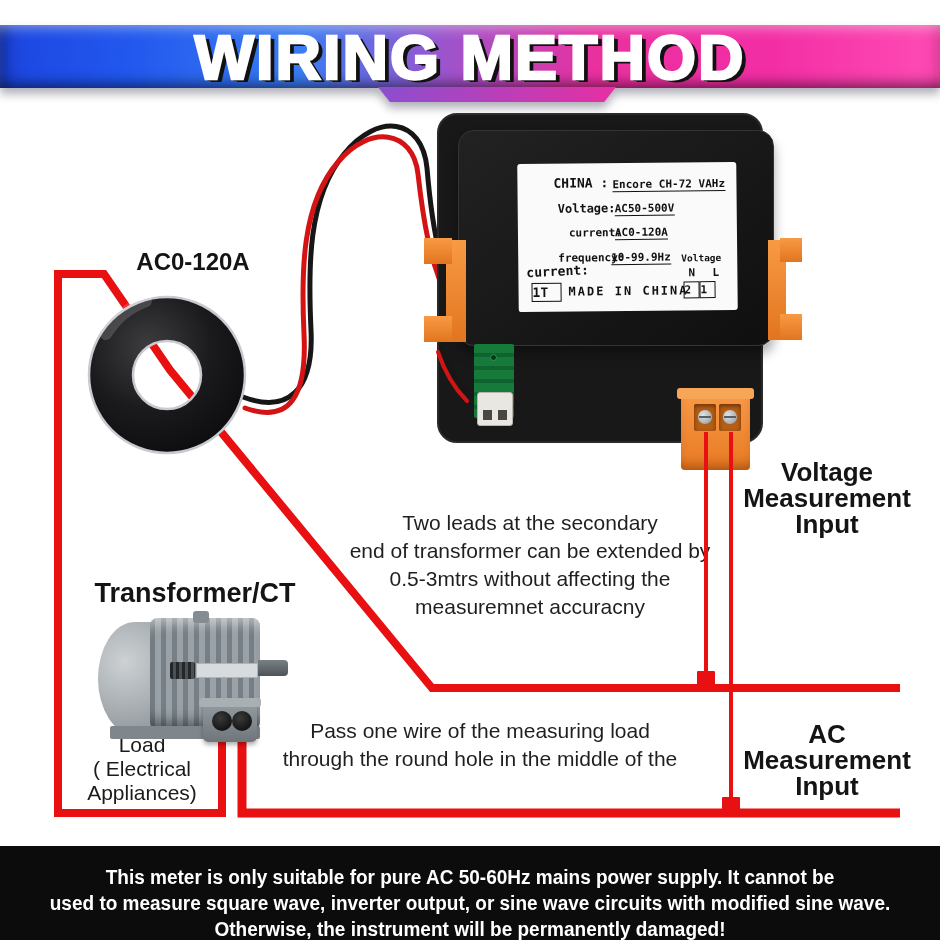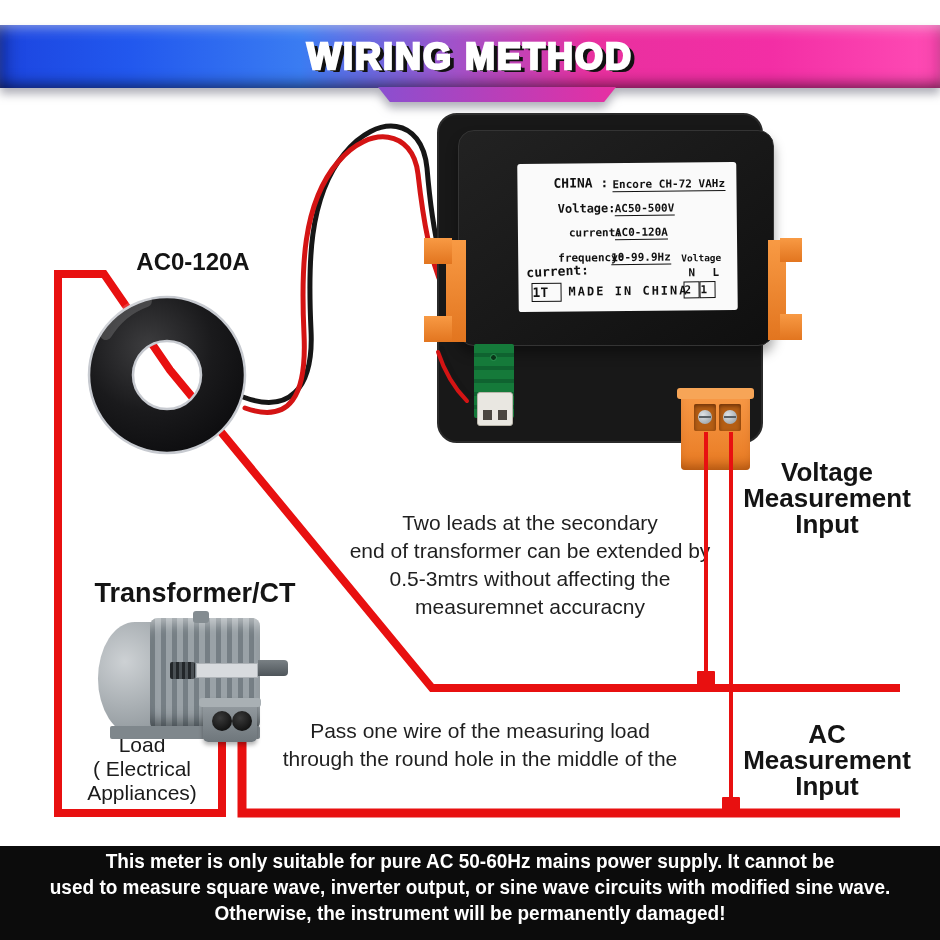--- a/index.html
+++ b/index.html
@@ -17,21 +17,21 @@
 .banner{position:absolute;left:0;top:0;width:940px;height:63px;
   background:linear-gradient(92deg,#1c45e0 0%,#2258ee 14%,#3a7cf2 32%,#9b55cd 47%,#e9309f 63%,#f32ea5 82%,#ff4cb5 100%);
   box-shadow:inset 0 10px 14px -8px rgba(255,255,255,.55),
              inset 0 -12px 14px -8px rgba(0,0,0,.5),
              inset 16px 0 20px -14px rgba(0,0,30,.55),
              inset -14px 0 18px -12px rgba(120,0,70,.35);}
 .banner-tab{position:absolute;left:378px;top:62px;width:238px;height:15px;
   background:linear-gradient(90deg,#8a4fd0,#e72fa2);
   clip-path:polygon(0 0,100% 0,95% 100%,5% 100%);}
 .banner-title{position:absolute;left:0;top:3px;width:100%;text-align:center;
-  font-size:36px;line-height:58px;font-weight:bold;color:#fff;letter-spacing:2px;
+  font-size:63px;line-height:58px;font-weight:bold;color:#fff;letter-spacing:2px;
   -webkit-text-stroke:2.5px #fff;text-shadow:5px 3px 0 #111,2px 2px 0 #151515;}
 
 
 .svg-layer{position:absolute;left:0;top:0;width:940px;height:940px}
 #wires-main{z-index:1}
 #wires-top{z-index:3}
 .wire-red{stroke:var(--wire_red);fill:none}
 .block-red{fill:var(--wire_red)}
 .lead-black{stroke:#161616;fill:none}
 .lead-red{stroke:#d41414;fill:none}
@@ -96,21 +96,21 @@
 .motor .feet{position:absolute;left:15px;top:111px;width:150px;height:13px;background:#7f878c;border-radius:2px}
 .motor .jbox{position:absolute;left:108px;top:83px;width:54px;height:44px;
   background:linear-gradient(180deg,#9aa1a6,#6e767b);border-radius:5px;
   box-shadow:0 3px 4px rgba(0,0,0,.3)}
 .motor .jbox .lip{position:absolute;left:-4px;top:0;width:62px;height:9px;background:#a9b0b4;border-radius:3px}
 .motor .term{position:absolute;top:96px;width:20px;height:20px;border-radius:50%;
   background:radial-gradient(circle at 40% 35%,#3a3a3a,#050505)}
 
 
 .footer{position:absolute;left:0;top:846px;width:940px;height:94px;background:var(--footer_bg);
-  z-index:5;color:#fff;text-align:center;padding-top:2px}
+  z-index:5;color:#fff;text-align:center;padding-top:18px}
 .footer div{font-size:20px;font-weight:bold;line-height:26px;transform:scaleX(.95)}
 </style>
 </head>
 <body>
 
 <div class="banner-wrap">
   <div class="banner"></div>
   <div class="banner-tab"></div>
   <div class="banner-title">WIRING METHOD</div>
 </div>

